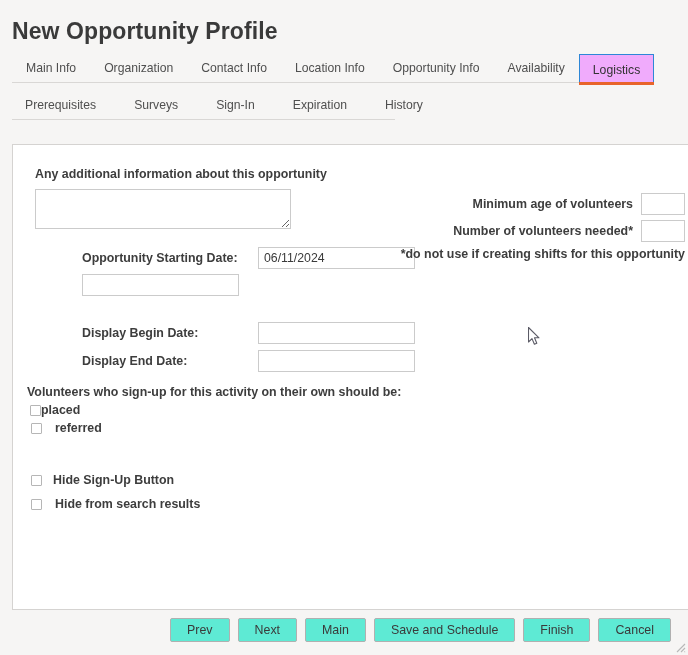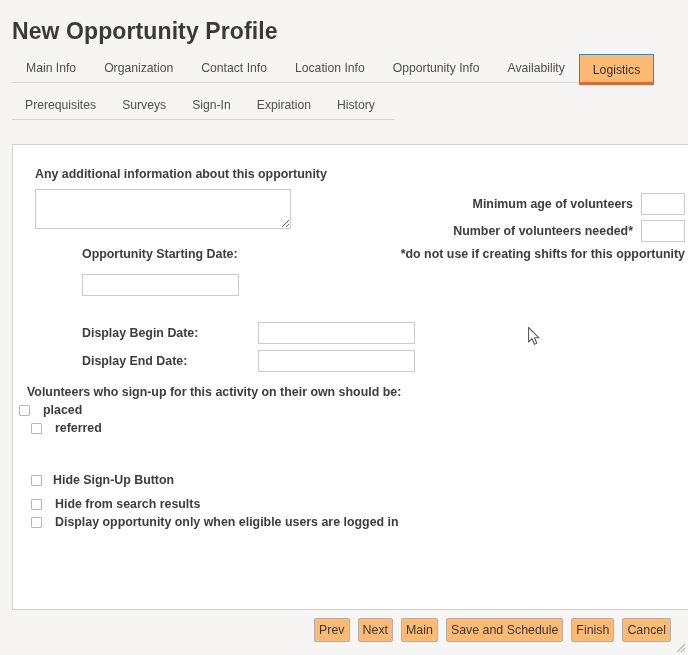--- a/index.html
+++ b/index.html
@@ -45,21 +45,21 @@
     align-items: center;
     white-space: nowrap;
     cursor: pointer;
     background: transparent;
     border: 1px solid transparent;
     box-sizing: border-box;
     position: relative;
     top: 0;
   }
   .tab.active {
-    background: #fdba74;
+    background: #f0abfc;
     border: 1px solid #2e87d6;
     border-bottom: none;
     color: #333;
     font-weight: normal;
     height: 30px;
     margin-bottom: -1px;
     z-index: 3;
   }
   .tab.active::after {
     content: "";
@@ -73,20 +73,21 @@
 
   
   .tabbar-secondary {
     margin: 8px 0 0 12px;
     height: 29px;
     border-bottom: 1px solid #d9d7d5;
     display: flex;
     align-items: center;
     width: 383px;
     box-sizing: border-box;
+    gap: 12px;
   }
   .tab-sub {
     font-size: 12.2px;
     color: #4f4f4f;
     padding: 0 13px;
     display: flex;
     align-items: center;
     white-space: nowrap;
     cursor: pointer;
     height: 100%;
@@ -242,27 +243,27 @@
     top: 618px;
     width: 688px;
     display: flex;
     justify-content: flex-end;
     align-items: center;
     gap: 8px;
     padding-right: 17px;
     box-sizing: border-box;
   }
   .btn {
-    background: #fdba74;
+    background: #5eead4;
     border: 1px solid #b0b0b0;
     border-radius: 2px;
     font-family: "Liberation Sans", sans-serif;
     font-size: 12.4px;
     color: #3a3a3a;
-    padding: 4px 4px;
+    padding: 4px 16px;
     cursor: pointer;
     line-height: 14px;
     white-space: nowrap;
   }
 
   
   .cursor {
     position: absolute;
     left: 528px;
     top: 327px;
@@ -330,20 +331,21 @@
 </div>
 
 <div class="panel">
   <div class="form-area">
 
     <div class="notes-label">Any additional information about this opportunity</div>
     <textarea class="notes-textarea" placeholder="" style=""></textarea>
 
     <div class="field-row" style="left:22px; top:102px;">
       <span class="field-label">Opportunity Starting Date:</span>
+      <input class="date-input" type="text" value="06/11/2024" style="">
     </div>
 
     <div class="field-row" style="left:22px; top:129px;">
       <input class="date-input" type="text" value="" style="">
     </div>
 
     <div class="field-row" style="left:22px; top:177px;">
       <span class="field-label">Display Begin Date:</span>
       <input class="date-input" type="text" value="" style="">
     </div>
@@ -360,44 +362,40 @@
 
     <div class="right-field" style="right:12px; top:75px;">
       <span class="right-label">Number of volunteers needed*</span>
       <input class="num-input" type="text" value="" style="">
     </div>
 
     <div class="note-asterisk">*do not use if creating shifts for this opportunity</div>
 
     <div class="cb-heading">Volunteers who sign-up for this activity on their own should be:</div>
 
-    <div class="cb-row" style="left:6px; top:258px; gap:13px;">
+    <div class="cb-row" style="left:17px; top:258px; ">
       <input class="cb" type="checkbox" style="">
       <span class="cb-label">placed</span>
     </div>
 
     <div class="cb-row" style="left:18px; top:276px; gap:13px;">
       <input class="cb" type="checkbox" style="">
       <span class="cb-label">referred</span>
     </div>
 
     <div class="cb-row" style="left:18px; top:328px; gap:11px;">
       <input class="cb" type="checkbox" style="">
       <span class="cb-label">Hide Sign-Up Button</span>
     </div>
 
     <div class="cb-row" style="left:18px; top:352px; gap:13px;">
       <input class="cb" type="checkbox" style="">
       <span class="cb-label">Hide from search results</span>
     </div>
 
-    <div class="cb-row" style="left:18px; top:370px; gap:13px;">
-      <input class="cb" type="checkbox" style="">
-      <span class="cb-label">Display opportunity only when eligible users are logged in</span>
-    </div>
 
   </div>
 </div>
 
 <div class="button-row">
   <button class="btn">Prev</button>
   <button class="btn">Next</button>
   <button class="btn">Main</button>
   <button class="btn">Save and Schedule</button>
   <button class="btn">Finish</button>

